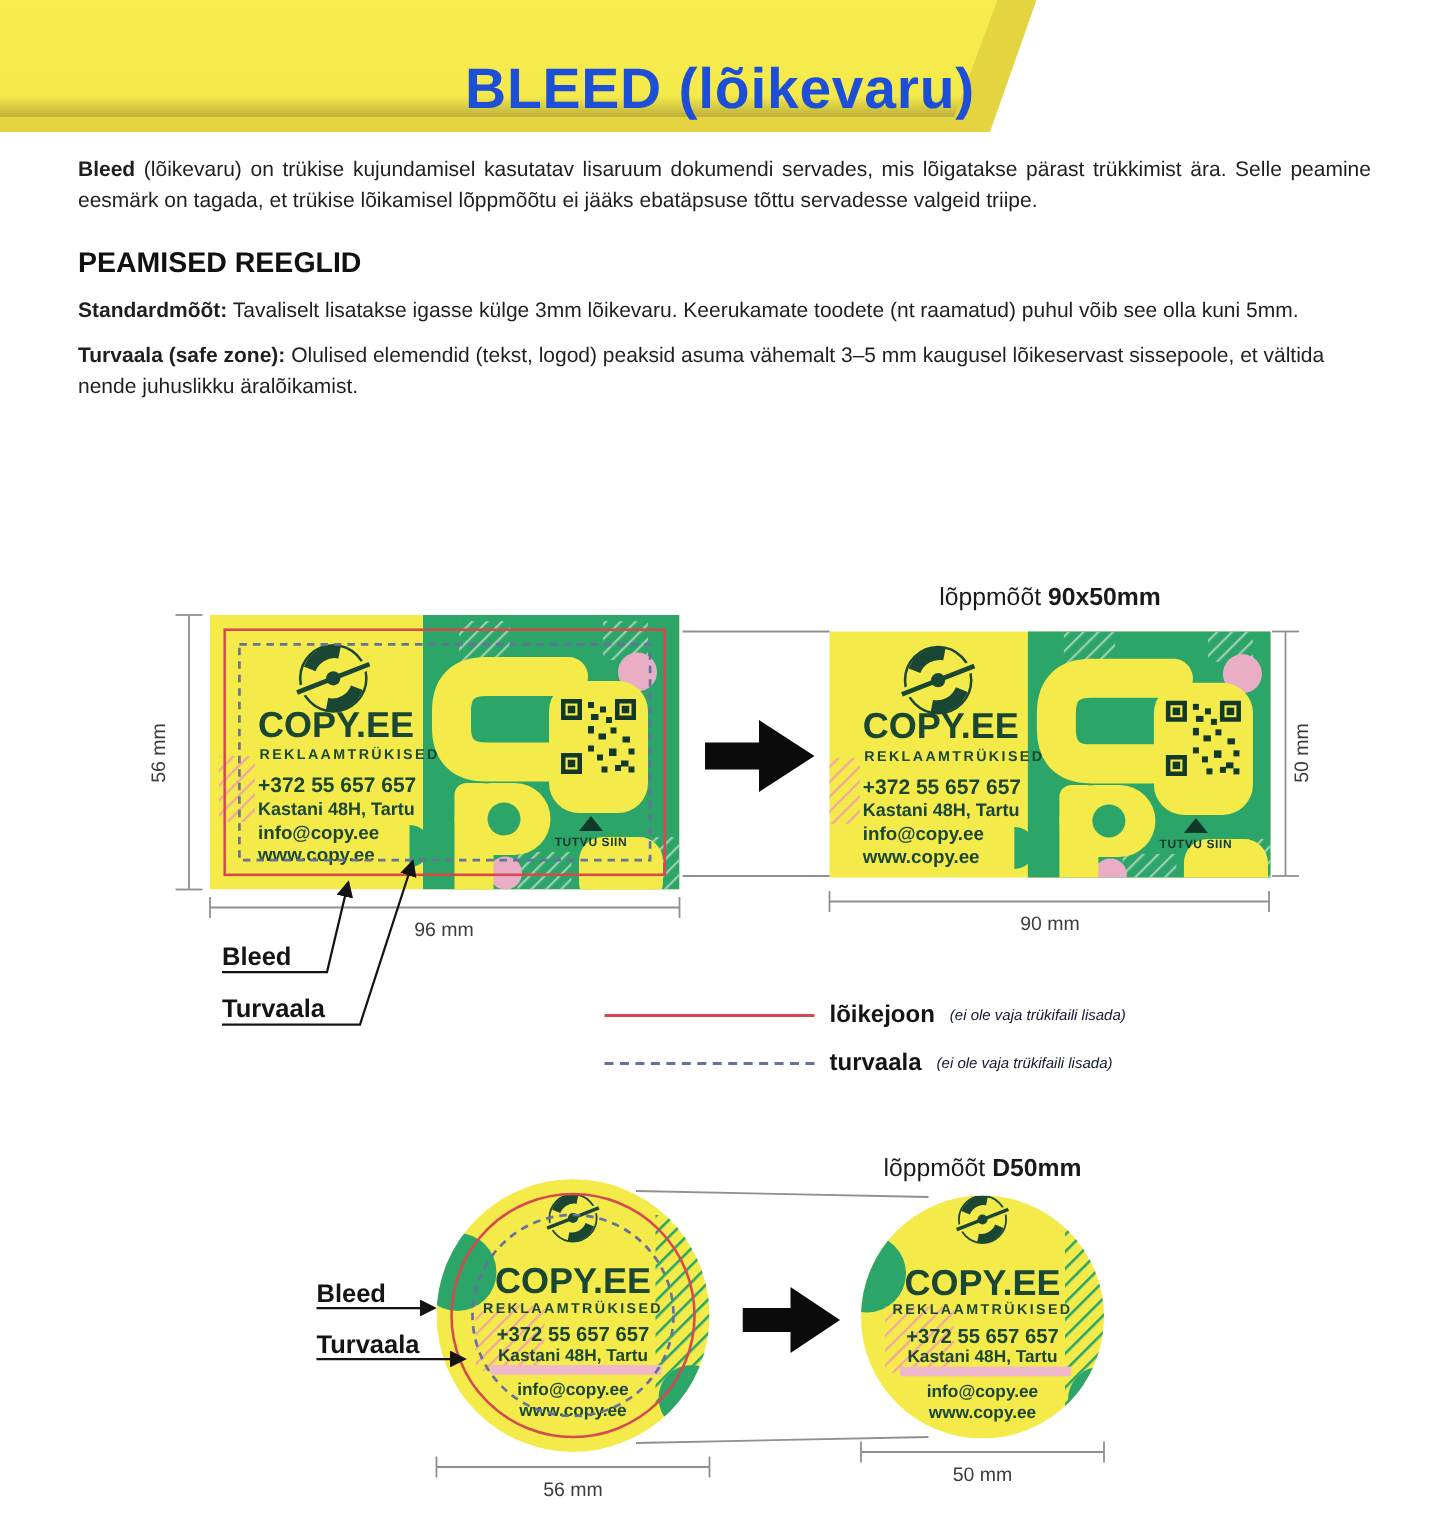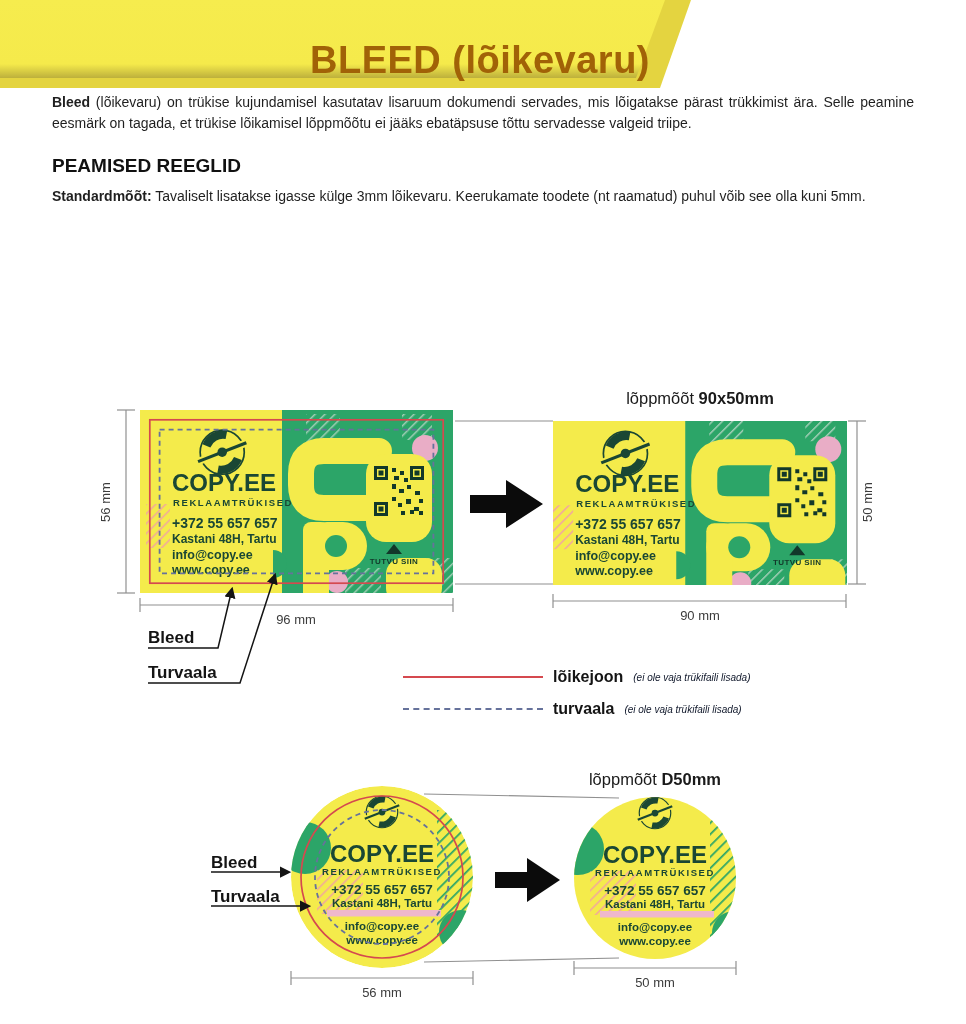--- a/index.html
+++ b/index.html
@@ -5,23 +5,23 @@
   html,body{margin:0;padding:0;background:#fff;}
   .page{position:relative;width:966px;height:1024px;background:#ffffff;overflow:hidden;
         font-family:"Liberation Sans",sans-serif;color:#1f1f1f;}
   
   .banner-back{position:absolute;top:0;left:0;width:720px;height:88px;background:#E4D440;
     clip-path:polygon(0 0,691px 0,660px 100%,0 100%);}
   .banner-front{position:absolute;top:0;left:0;width:700px;height:78px;
     background:linear-gradient(to bottom,#F6EC4E 0%,#F5EA4B 82%,#BDB03C 100%);
     clip-path:polygon(0 0,665px 0,636px 100%,0 100%);}
   .page-title{position:absolute;top:14px;left:290px;width:380px;text-align:center;
-    font-size:38px;font-weight:800;color:#a16207;letter-spacing:.5px;}
+    font-size:38px;font-weight:800;color:#1d4ed8;letter-spacing:.5px;}
   
-  .intro{margin:4px 52px 0 52px;font-size:14px;line-height:21px;text-align:justify;}
+  .intro{margin:14px 52px 0 52px;font-size:14px;line-height:21px;text-align:justify;}
   .rules-heading{margin:21px 52px 0 52px;font-size:19px;font-weight:800;color:#111;}
   p.rule{margin:9px 52px 0 52px;font-size:14px;line-height:21px;}
   b.lead{font-weight:700;}
   
   .diagram{position:absolute;left:0;width:966px;}
   #diagram-cards{top:376px;height:360px;}
   #diagram-round{top:760px;height:264px;margin-left:18px;}
   .abs{position:absolute;}
   .fig-title{position:absolute;text-align:center;font-size:16.5px;color:#1a1a1a;}
   .fig-title b{font-weight:800;}
@@ -148,20 +148,21 @@
   </svg>
 
   <div class="banner-back"></div>
   <div class="banner-front"></div>
   <h1 class="page-title">BLEED (lõikevaru)</h1>
 
   <div style="height:88px"></div>
   <p class="intro"><b class="lead">Bleed</b><span> (lõikevaru) on trükise kujundamisel kasutatav lisaruum dokumendi servades, mis lõigatakse pärast trükkimist ära. Selle peamine eesmärk on tagada, et trükise lõikamisel lõppmõõtu ei jääks ebatäpsuse tõttu servadesse valgeid triipe.</span></p>
   <h2 class="rules-heading">PEAMISED REEGLID</h2>
   <p class="rule"><b class="lead">Standardmõõt:</b><span> Tavaliselt lisatakse igasse külge 3mm lõikevaru. Keerukamate toodete (nt raamatud) puhul võib see olla kuni 5mm.</span></p>
+  <p class="rule"><b class="lead">Turvaala (safe zone):</b><span> Olulised elemendid (tekst, logod) peaksid asuma vähemalt 3–5 mm kaugusel lõikeservast sissepoole, et vältida nende juhuslikku äralõikamist.</span></p>
 
   <div class="diagram" id="diagram-cards">
 
     <div class="fig-title" style="left:553px;top:13px;width:294px">
       <span>lõppmõõt </span><b>90x50mm</b>
     </div>
 
     <svg class="abs" style="left:140px;top:34px" width="313" height="183" viewBox="0 0 313 183">
       <use href="#card-art"></use>
       <rect x="9.8" y="9.8" width="293.4" height="163.4" fill="none" stroke="#D5494F" stroke-width="1.7"></rect>

